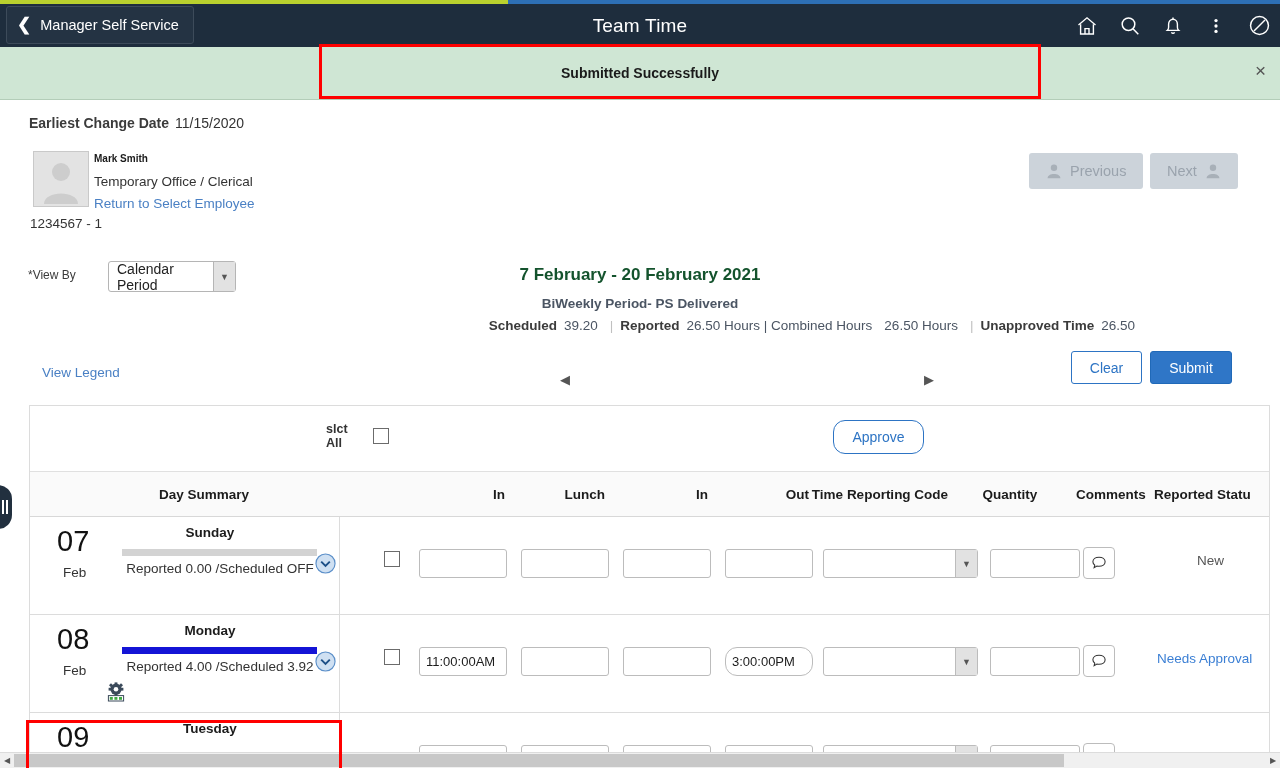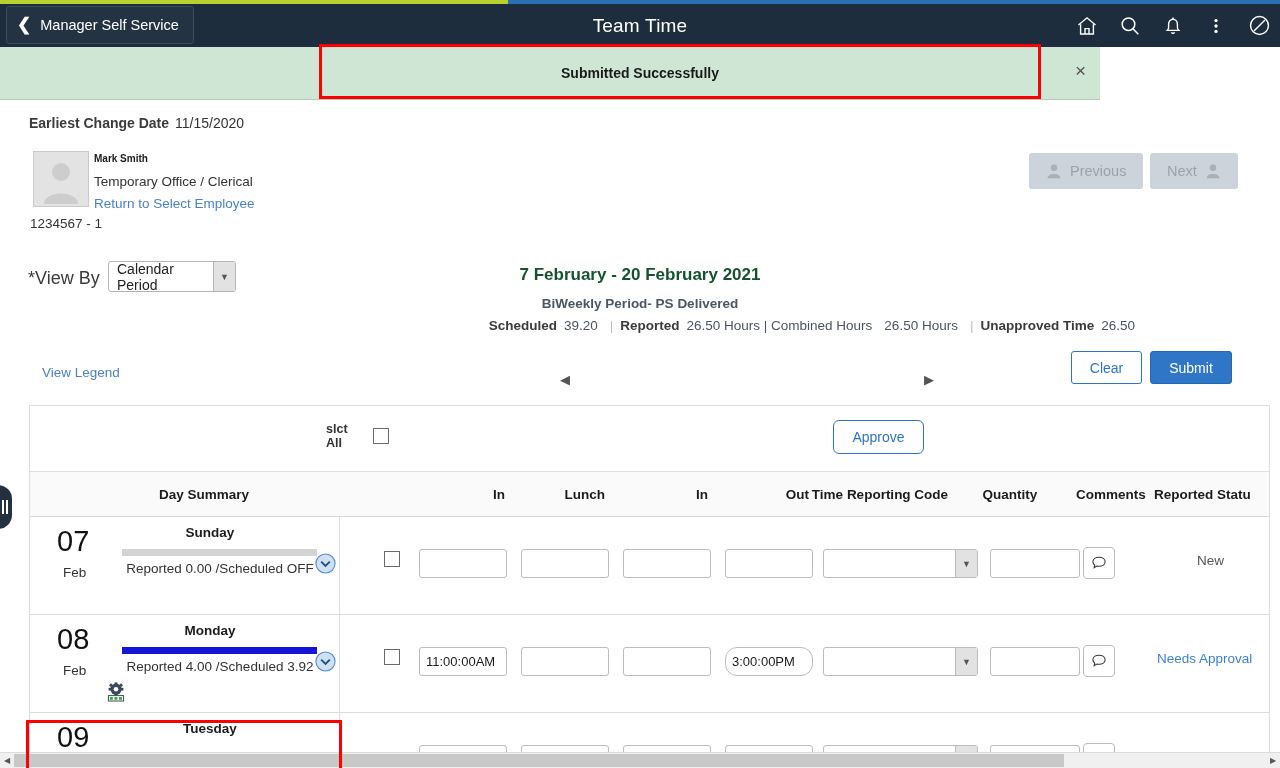--- a/index.html
+++ b/index.html
@@ -58,21 +58,21 @@
   }
   .hicon {
     width: 26px; height: 26px;
     display: flex; align-items: center; justify-content: center;
     cursor: pointer;
   }
   .hicon svg { display: block; }
   
   .banner {
     position: absolute; top: 47px; left: 0;
-    width: 1100px; height: 53px;
+    width: 1280px; height: 53px;
     background: #cfe6d4;
     border-bottom: 1px solid #b3cdb8;
   }
   .banner-text {
     position: absolute; left: 0; top: 0;
     width: 1280px; height: 52px;
     display: flex; align-items: center; justify-content: center;
     font-weight: bold;
     font-size: 14px;
     color: #1a1a1a;
@@ -142,21 +142,21 @@
     color: #9aa3ad;
     font-size: 14.5px;
     cursor: default;
   }
   .btn-prev { left: 1029px; }
   .btn-next { left: 1150px; }
   .pico svg { display: block; }
   
   .viewby-label {
     position: absolute; left: 28px; top: 168px;
-    font-size: 18px; color: #3b3b3b;
+    font-size: 12px; color: #3b3b3b;
   }
   .viewby-select {
     position: absolute; left: 108px; top: 161px;
     width: 128px; height: 31px;
     border: 1px solid #b5b5b5;
     background: #fff;
     border-radius: 3px;
     display: flex; align-items: center;
     cursor: pointer;
   }
@@ -254,21 +254,21 @@
   .cbox {
     width: 16px; height: 16px;
     border: 1px solid #6b6b6b;
     background: #fff;
     cursor: pointer;
     display: inline-block;
   }
   .btn-approve {
     position: absolute; left: 803px; top: 14px;
     width: 91px; height: 34px;
-    border: 1px solid #2d74c4; border-radius: 6px;
+    border: 1px solid #2d74c4; border-radius: 12px;
     background: #fff; color: #2d74c4;
     font-size: 14px; cursor: pointer;
   }
   
   .thead {
     position: absolute; left: 0; top: 66px;
     width: 1240px; height: 45px;
     background: #fafafa;
     border-bottom: 1px solid #d8d8d8;
   }

